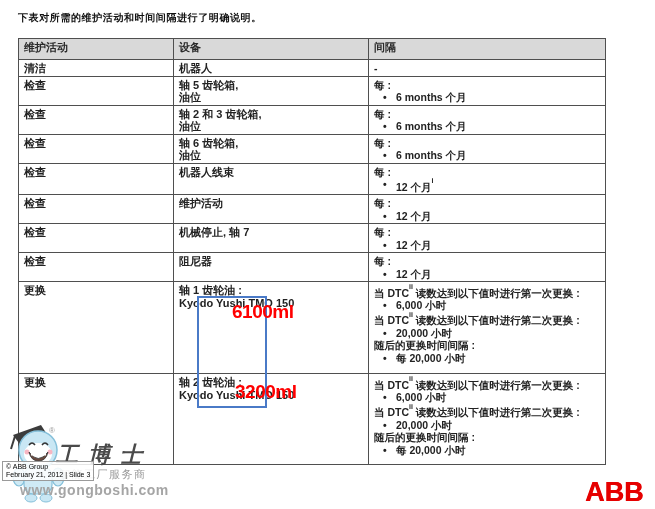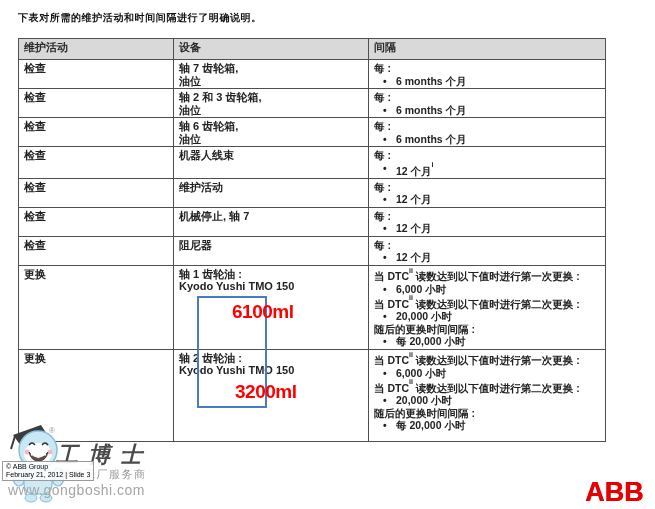--- a/index.html
+++ b/index.html
@@ -57,22 +57,22 @@
   .brand{
     position:absolute;left:56px;top:440px;z-index:2;
     font-family:"DejaVu Serif","Liberation Serif",serif;
     font-size:22px;font-weight:bold;color:#4a4a4a;letter-spacing:10px;white-space:nowrap;font-style:italic;
   }
   .tagline{
     position:absolute;left:59px;top:467px;z-index:2;
     font-size:11px;color:#9b9b9b;letter-spacing:1.5px;white-space:nowrap;
   }
   .site-url{
-    position:absolute;left:8px;top:482px;z-index:2;
-    font-size:14px;color:#a5a5a5;letter-spacing:0.5px;
+    position:absolute;left:20px;top:482px;z-index:2;
+    font-size:14px;color:#a5a5a5;letter-spacing:0.5px;font-weight:bold;
   }
   .slide-footer{
     position:absolute;left:2px;top:461px;z-index:3;
     background:rgba(255,255,255,0.85);border:1px solid #9a9a9a;
     padding:1px 3px;font-size:7px;line-height:8px;color:#000;white-space:nowrap;
   }
   .abb-logo{
     position:absolute;left:585px;top:477px;z-index:2;
     font-size:27px;font-weight:bold;color:#e60000;
     letter-spacing:0px;transform:scaleY(1.05);
@@ -92,23 +92,32 @@
   </colgroup>
   <thead>
     <tr>
       <th>维护活动</th>
       <th>设备</th>
       <th>间隔</th>
     </tr>
   </thead>
   <tbody id="tbody">
       <tr>
-        <td>检查</td>
-        <td>
-          <div>轴 7 齿轮箱,</div>
+        <td>清洁</td>
+        <td>
+          <div>机器人</div>
+        </td>
+        <td class="c-int">
+          <div class="iv"><span>-</span></div>
+        </td>
+      </tr>
+      <tr>
+        <td>检查</td>
+        <td>
+          <div>轴 5 齿轮箱,</div>
           <div>油位</div>
         </td>
         <td class="c-int">
           <div class="iv"><span>每 :</span></div>
           <div class="iv bl">
             <span class="b">•</span>
             <span>6 months 个月</span>
           </div>
         </td>
       </tr>

